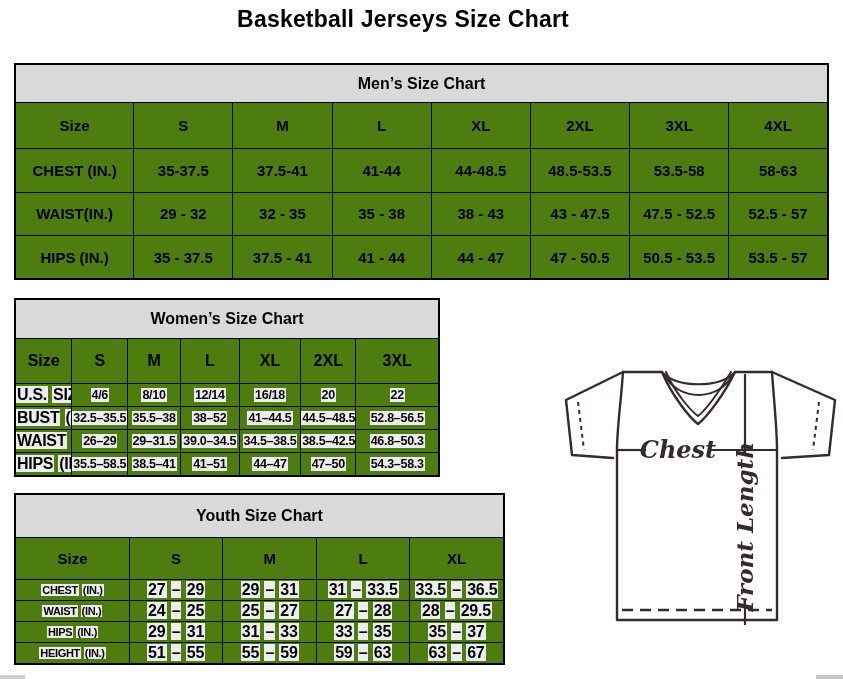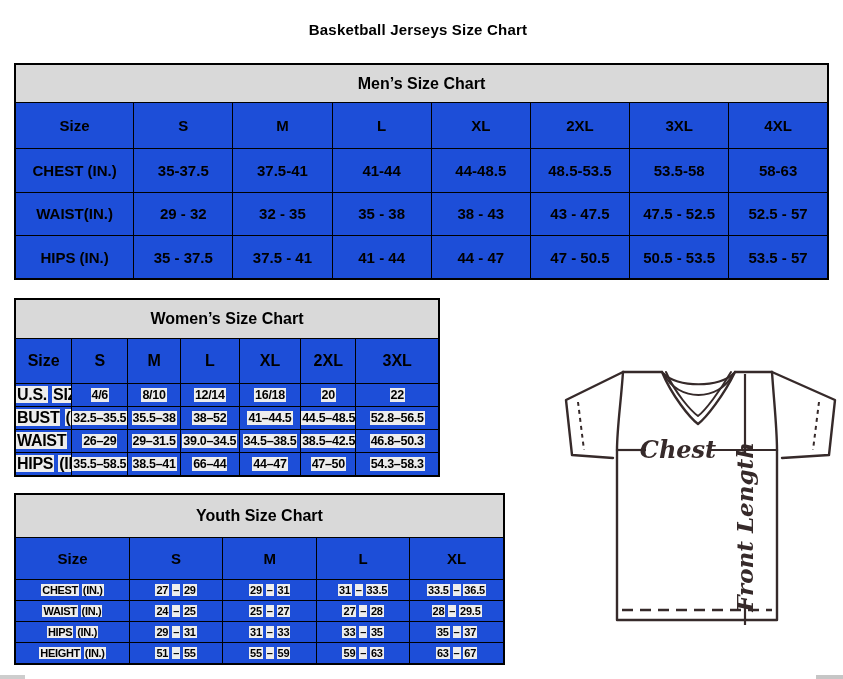--- a/index.html
+++ b/index.html
@@ -1,22 +1,22 @@
 <!DOCTYPE html>
 <html><head>
 <meta charset="utf-8">
 <style>
   html,body{margin:0;padding:0;background:#ffffff;}
   .page{position:relative;width:843px;height:679px;background:#ffffff;overflow:hidden;
         font-family:"Liberation Sans",sans-serif;color:#000;}
   .page-title{position:absolute;top:6px;left:0;width:806px;text-align:center;
-        font-size:15px;font-weight:bold;letter-spacing:.2px;margin:15px;}
+        font-size:23px;font-weight:bold;letter-spacing:.2px;margin:0;}
 
   table.size-table{position:absolute;border-collapse:collapse;table-layout:fixed;
-        background:#1d4ed8;border:2px solid #000;}
+        background:#4d7c0f;border:2px solid #000;}
   table.size-table th,table.size-table td{border:1px solid #000;text-align:center;
         vertical-align:middle;padding:0;font-weight:bold;overflow:hidden;white-space:nowrap;}
   td.cap-cell{background:#d9d9d9;font-size:16px;border-bottom:1.5px solid #000;}
 
   
   table.mens{left:14px;top:63px;width:815px;}
   .mens td.cap-cell{height:37px;}
   .mens tr.head-row th{height:45px;font-size:15px;}
   .mens tbody.body tr{height:43.5px;}
   .mens tbody.body th,.mens tbody.body td{font-size:15px;}
@@ -28,21 +28,21 @@
   .womens tbody.body tr{height:23px;}
   .womens tbody.body th{font-size:16px;letter-spacing:-.3px;}
   .womens tbody.body td{font-size:12.5px;letter-spacing:-.3px;}
 
   
   table.youth{left:14px;top:493px;width:491px;}
   .youth td.cap-cell{height:42px;}
   .youth tr.head-row th{height:41px;font-size:15px;}
   .youth tbody.body tr{height:21px;}
   .youth tbody.body th{font-size:11px;letter-spacing:-.3px;}
-  .youth tbody.body td{font-size:11px;letter-spacing:-.2px;}
+  .youth tbody.body td{font-size:16px;letter-spacing:-.2px;}
 
   .hl-on tbody.body span.hl{background:#ededed;padding:0 1px;}
 
   
   .jersey-svg{position:absolute;left:560px;top:362px;}
   .jersey-svg path,.jersey-svg line{fill:none;stroke:#362a2a;}
   .jersey-svg text{fill:#362a2a;font-family:"DejaVu Serif","Liberation Serif",serif;
         font-style:italic;font-weight:bold;}
 
   .sb-frag{position:absolute;height:4px;}
@@ -165,21 +165,21 @@
           <td><span class="hl">29–31.5</span></td>
           <td><span class="hl">39.0–34.5</span></td>
           <td><span class="hl">34.5–38.5</span></td>
           <td><span class="hl">38.5–42.5</span></td>
           <td><span class="hl">46.8–50.3</span></td>
         </tr>
         <tr>
           <th><span class="hl">HIPS</span> <span class="hl">(IN.)</span></th>
           <td><span class="hl">35.5–58.5</span></td>
           <td><span class="hl">38.5–41</span></td>
-          <td><span class="hl">66–44</span></td>
+          <td><span class="hl">41–51</span></td>
           <td><span class="hl">44–47</span></td>
           <td><span class="hl">47–50</span></td>
           <td><span class="hl">54.3–58.3</span></td>
         </tr>
       </tbody>
   </table>
 
   <table class="size-table youth hl-on">
     <colgroup>
       <col style="width:23.4%">

